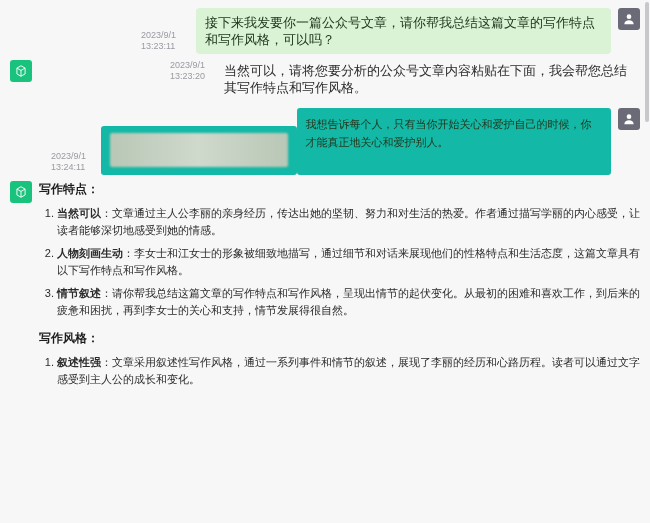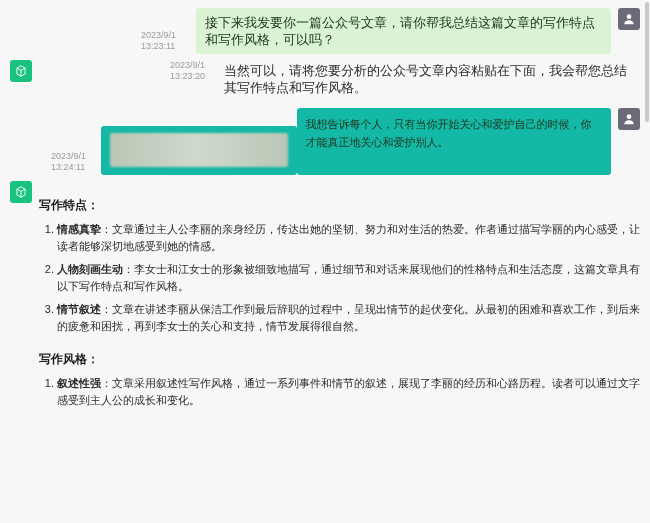--- a/index.html
+++ b/index.html
@@ -127,21 +127,21 @@
   }
 
   .para { margin: 0 0 7px 0; line-height: 18px; }
 
   
   .answer { font-size: 11px; line-height: 17px; color: #2b2b2b; }
   .answer .lead { margin: 0 0 9px 0; }
   .answer h3 {
     font-size: 12px;
     font-weight: bold;
-    margin: 16px 0 7px 0;
+    margin: 0 0 7px 0;
     color: #1d1d1d;
   }
   .answer ol {
     margin: 0 0 11px 0;
     padding-left: 18px;
   }
   .answer ol li {
     margin-bottom: 6px;
     line-height: 17px;
   }
@@ -214,23 +214,23 @@
       <svg width="14" height="14" viewBox="0 0 24 24" fill="none" stroke="#ffffff" stroke-width="1.6">
           <path d="M12 3l7 4v10l-7 4-7-4V7z"></path>
           <path d="M5 7l7 4 7-4M12 11v10"></path>
         </svg>
     </div>
     <div class="body">
       <div class="answer">
 
         <h3>写作特点：</h3>
         <ol>
-          <li><b>情感真挚</b>：<span>文章通过主人公李丽的亲身经历，传达出她的坚韧、努力和对生活的热爱。作者通过描写学丽的内心感受，让读者能够深切地感受到她的情感。</span></li>
+          <li><b>当然可以</b>：<span>文章通过主人公李丽的亲身经历，传达出她的坚韧、努力和对生活的热爱。作者通过描写学丽的内心感受，让读者能够深切地感受到她的情感。</span></li>
           <li><b>人物刻画生动</b>：<span>李女士和江女士的形象被细致地描写，通过细节和对话来展现他们的性格特点和生活态度，这篇文章具有以下写作特点和写作风格。</span></li>
-          <li><b>情节叙述</b>：<span>文章在讲述李丽从保洁工作到最后辞职的过程中，呈现出情节的起伏变化。从最初的困难和喜欢工作，到后来的疲惫和困扰，再到李女士的关心和支持，情节发展得很自然。</span></li>
+          <li><b>情节叙述</b>：<span>请你帮我总结这篇文章的写作特点和写作风格，呈现出情节的起伏变化。从最初的困难和喜欢工作，到后来的疲惫和困扰，再到李女士的关心和支持，情节发展得很自然。</span></li>
         </ol>
 
         <h3>写作风格：</h3>
         <ol>
           <li><b>叙述性强</b>：<span>文章采用叙述性写作风格，通过一系列事件和情节的叙述，展现了李丽的经历和心路历程。读者可以通过文字感受到主人公的成长和变化。</span></li>
 
         </ol>
 
       </div>
     </div>

